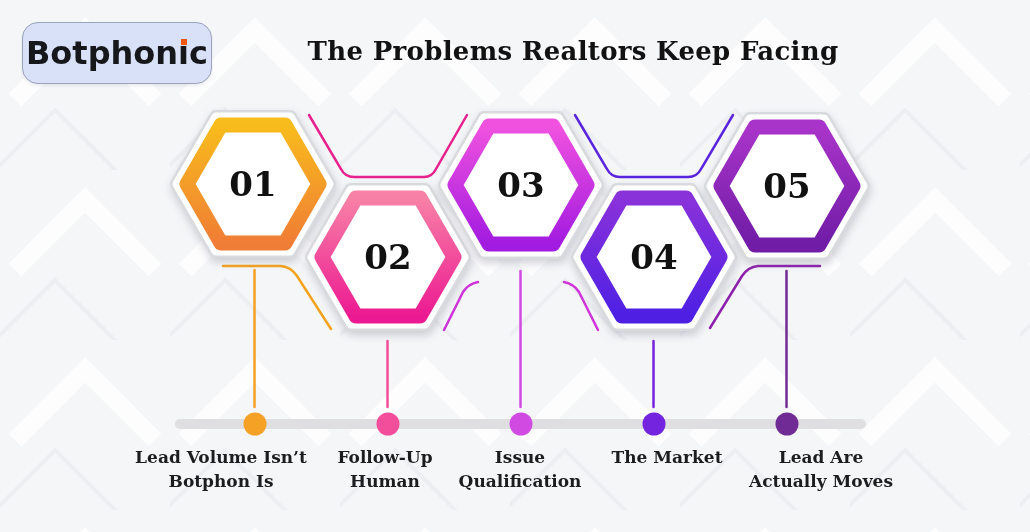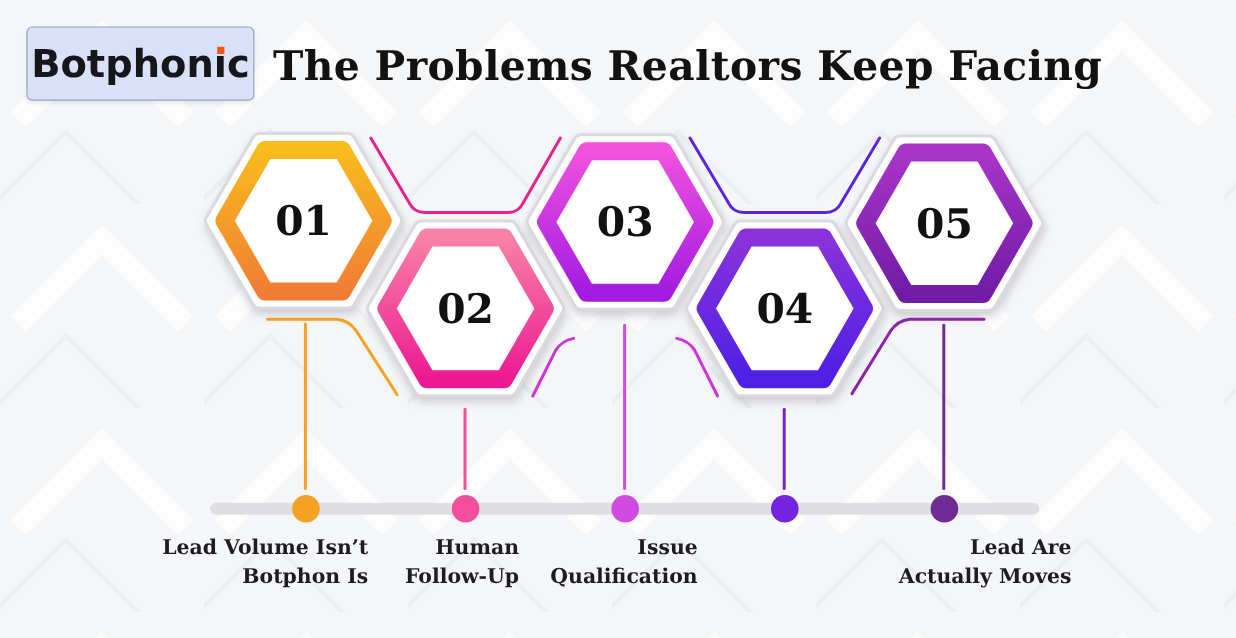--- a/index.html
+++ b/index.html
@@ -2,41 +2,41 @@
 <html><head>
 <meta charset="utf-8">
 <style>
   html,body{margin:0;padding:0;}
   body{width:1030px;height:532px;overflow:hidden;font-family:"Liberation Sans",sans-serif;}
   .canvas{position:relative;width:1030px;height:532px;background:#F5F6F8;overflow:hidden;}
   .bg-pattern{position:absolute;left:0;top:0;z-index:0;}
 
   
   .logo{position:absolute;left:22px;top:22px;width:188px;height:60px;z-index:5;
-        border:1.5px solid #9AA3BA;border-radius:5px;
+        border:1.5px solid #9AA3BA;border-radius:16px;
         display:flex;align-items:center;justify-content:center;
         font-family:"DejaVu Sans",sans-serif;font-weight:bold;font-size:32px;color:#16171A;
         box-shadow:0 2px 3px rgba(40,50,80,.08);}
   .logo .li{position:relative;display:inline-block;}
   .logo .idot{position:absolute;left:50%;transform:translateX(-50%);top:5px;width:6px;height:6px;display:block;}
 
   
   .title{position:absolute;left:573px;top:36px;transform:translateX(-50%);z-index:5;
-         font-family:"DejaVu Serif",serif;font-weight:bold;font-size:34px;color:#121212;
+         font-family:"DejaVu Serif",serif;font-weight:bold;font-size:26px;color:#121212;
          white-space:nowrap;letter-spacing:.3px;}
 
   .deco{position:absolute;left:0;top:0;z-index:1;}
 
   .hex{position:absolute;z-index:2;filter:drop-shadow(1px 4px 4px rgba(105,105,125,.30));}
   .hex .hex-outline{fill:none;stroke:#D9DADE;stroke-width:14;stroke-linejoin:round;}
   .hex .hex-rim{fill:#FFFFFF;stroke:#FFFFFF;stroke-width:9;stroke-linejoin:round;}
   .hex .hex-ring{fill:#FFFFFF;stroke-width:15;stroke-linejoin:round;}
   .hex text{font-family:"DejaVu Serif",serif;font-weight:bold;font-size:34px;fill:#111111;text-anchor:middle;}
 
-  .tl-label{position:absolute;top:445px;transform:translateX(-50%);z-index:5;text-align:right;
+  .tl-label{position:absolute;top:445px;transform:translateX(-50%);z-index:5;text-align:center;
             font-family:"DejaVu Serif",serif;font-weight:bold;font-size:17px;line-height:24px;
             color:#1D1D1F;white-space:nowrap;}
 </style>
 </head>
 <body>
 
 <div class="canvas" style="background: rgb(245, 246, 248);">
 
   <svg class="bg-pattern" width="1030" height="532" aria-hidden="true">
     <defs>
@@ -147,27 +147,28 @@
     <path class="hex-rim" d="M12 79 L51 12 L125 12 L164 79 L125 146 L51 146 Z"></path>
     <path class="hex-ring" stroke="url(#hg4)" d="M22 79 L56 20 L120 20 L154 79 L120 138 L56 138 Z"></path>
     <text x="88" y="91">05</text>
   </svg>
 
   <div class="tl-label" style="left:221px">
     <div>Lead Volume Isn’t</div>
     <div>Botphon Is</div>
   </div>
   <div class="tl-label" style="left:385px">
+    <div>Follow-Up</div>
     <div>Human</div>
-    <div>Follow-Up</div>
   </div>
   <div class="tl-label" style="left:520px">
     <div>Issue</div>
     <div>Qualification</div>
   </div>
   <div class="tl-label" style="left:667px">
+    <div>The Market</div>
   </div>
   <div class="tl-label" style="left:821px">
     <div>Lead Are</div>
     <div>Actually Moves</div>
   </div>
 
 </div>
 
 </body></html>

